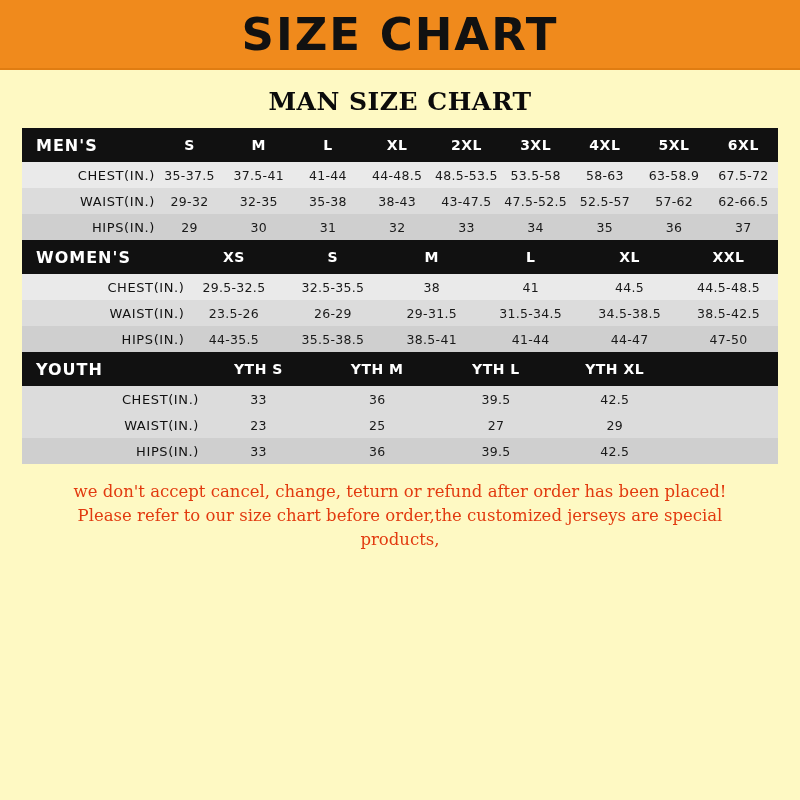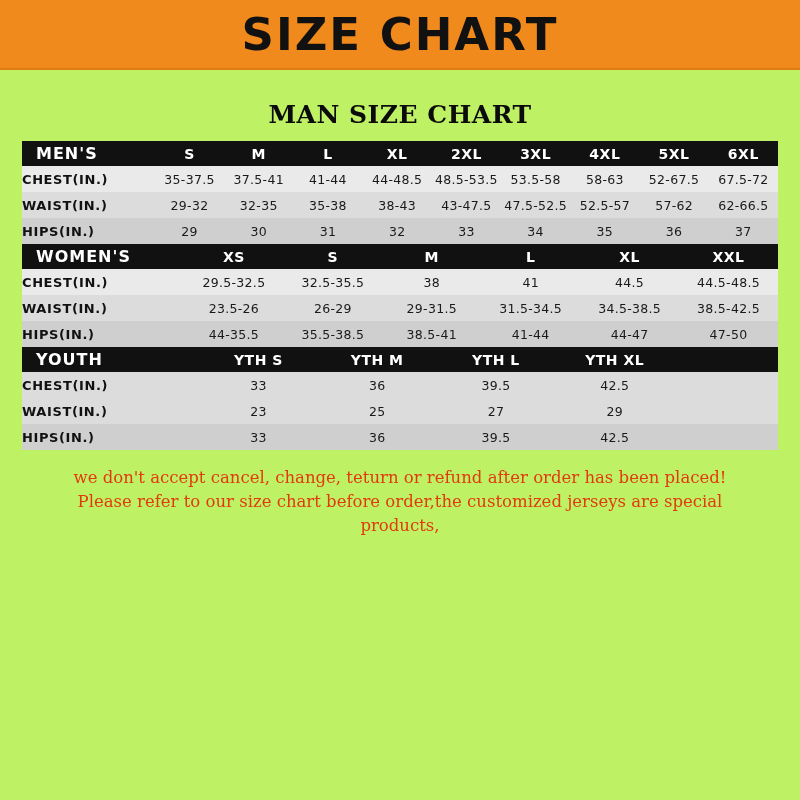--- a/index.html
+++ b/index.html
@@ -36,23 +36,23 @@
   .banner-title {
     font-family: "DejaVu Sans", sans-serif;
     font-weight: bold;
     font-size: 45px;
     letter-spacing: 2px;
     color: #111111;
     line-height: 1;
   }
   .content {
     flex: 1 1 auto;
-    padding: 16px 22px;
+    padding: 3px 22px;
     box-sizing: border-box;
-    background: #bef264;
+    background: #fef9c3;
   }
   
   .section-title {
     text-align: center;
     font-family: "DejaVu Serif", serif;
     font-weight: bold;
     font-size: 25px;
     color: #0b0b0b;
     letter-spacing: 0.5px;
   }
@@ -69,42 +69,41 @@
   table.size-table th,
   table.size-table td {
     text-align: center;
     font-family: "DejaVu Sans", sans-serif;
     padding: 0;
   }
   table.size-table thead th {
     background: #111111;
     color: #ffffff;
     font-weight: bold;
-    height: 25px;
+    height: 34px;
     font-size: 14px;
     letter-spacing: 0.5px;
   }
   table.size-table thead th.rowhead {
     text-align: left;
     padding-left: 14px;
     font-size: 16px;
     letter-spacing: 1px;
   }
   table.size-table tbody td {
     height: 26px;
     font-size: 12.5px;
     color: #1a1a1a;
     letter-spacing: 0.3px;
   }
   table.size-table tbody td.rowlabel {
-    text-align: left;
+    text-align: right;
     font-size: 13px;
     letter-spacing: 0.6px;
     color: #111111;
-    font-weight: bold;
   }
   tr.band-light td { background: #eaeaea; }
   tr.band-mid td   { background: #dcdcdc; }
   tr.band-dark td  { background: #cfcfcf; }
 
   
   .women-table thead th { font-size: 15px; }
   .women-table tbody td { height: 29px; font-size: 13px; }
   .youth-table thead th { height: 38px; font-size: 15px; margin-left: 12px; }
   .youth-table tbody td { height: 30px; font-size: 13px; }
@@ -152,21 +151,21 @@
       <tbody>
         <tr class="band-light">
           <td class="rowlabel">CHEST(IN.)</td>
           <td>35-37.5</td>
           <td>37.5-41</td>
           <td>41-44</td>
           <td>44-48.5</td>
           <td>48.5-53.5</td>
           <td>53.5-58</td>
           <td>58-63</td>
-          <td>52-67.5</td>
+          <td>63-58.9</td>
           <td>67.5-72</td>
         </tr>
         <tr class="band-mid">
           <td class="rowlabel">WAIST(IN.)</td>
           <td>29-32</td>
           <td>32-35</td>
           <td>35-38</td>
           <td>38-43</td>
           <td>43-47.5</td>
           <td>47.5-52.5</td>

